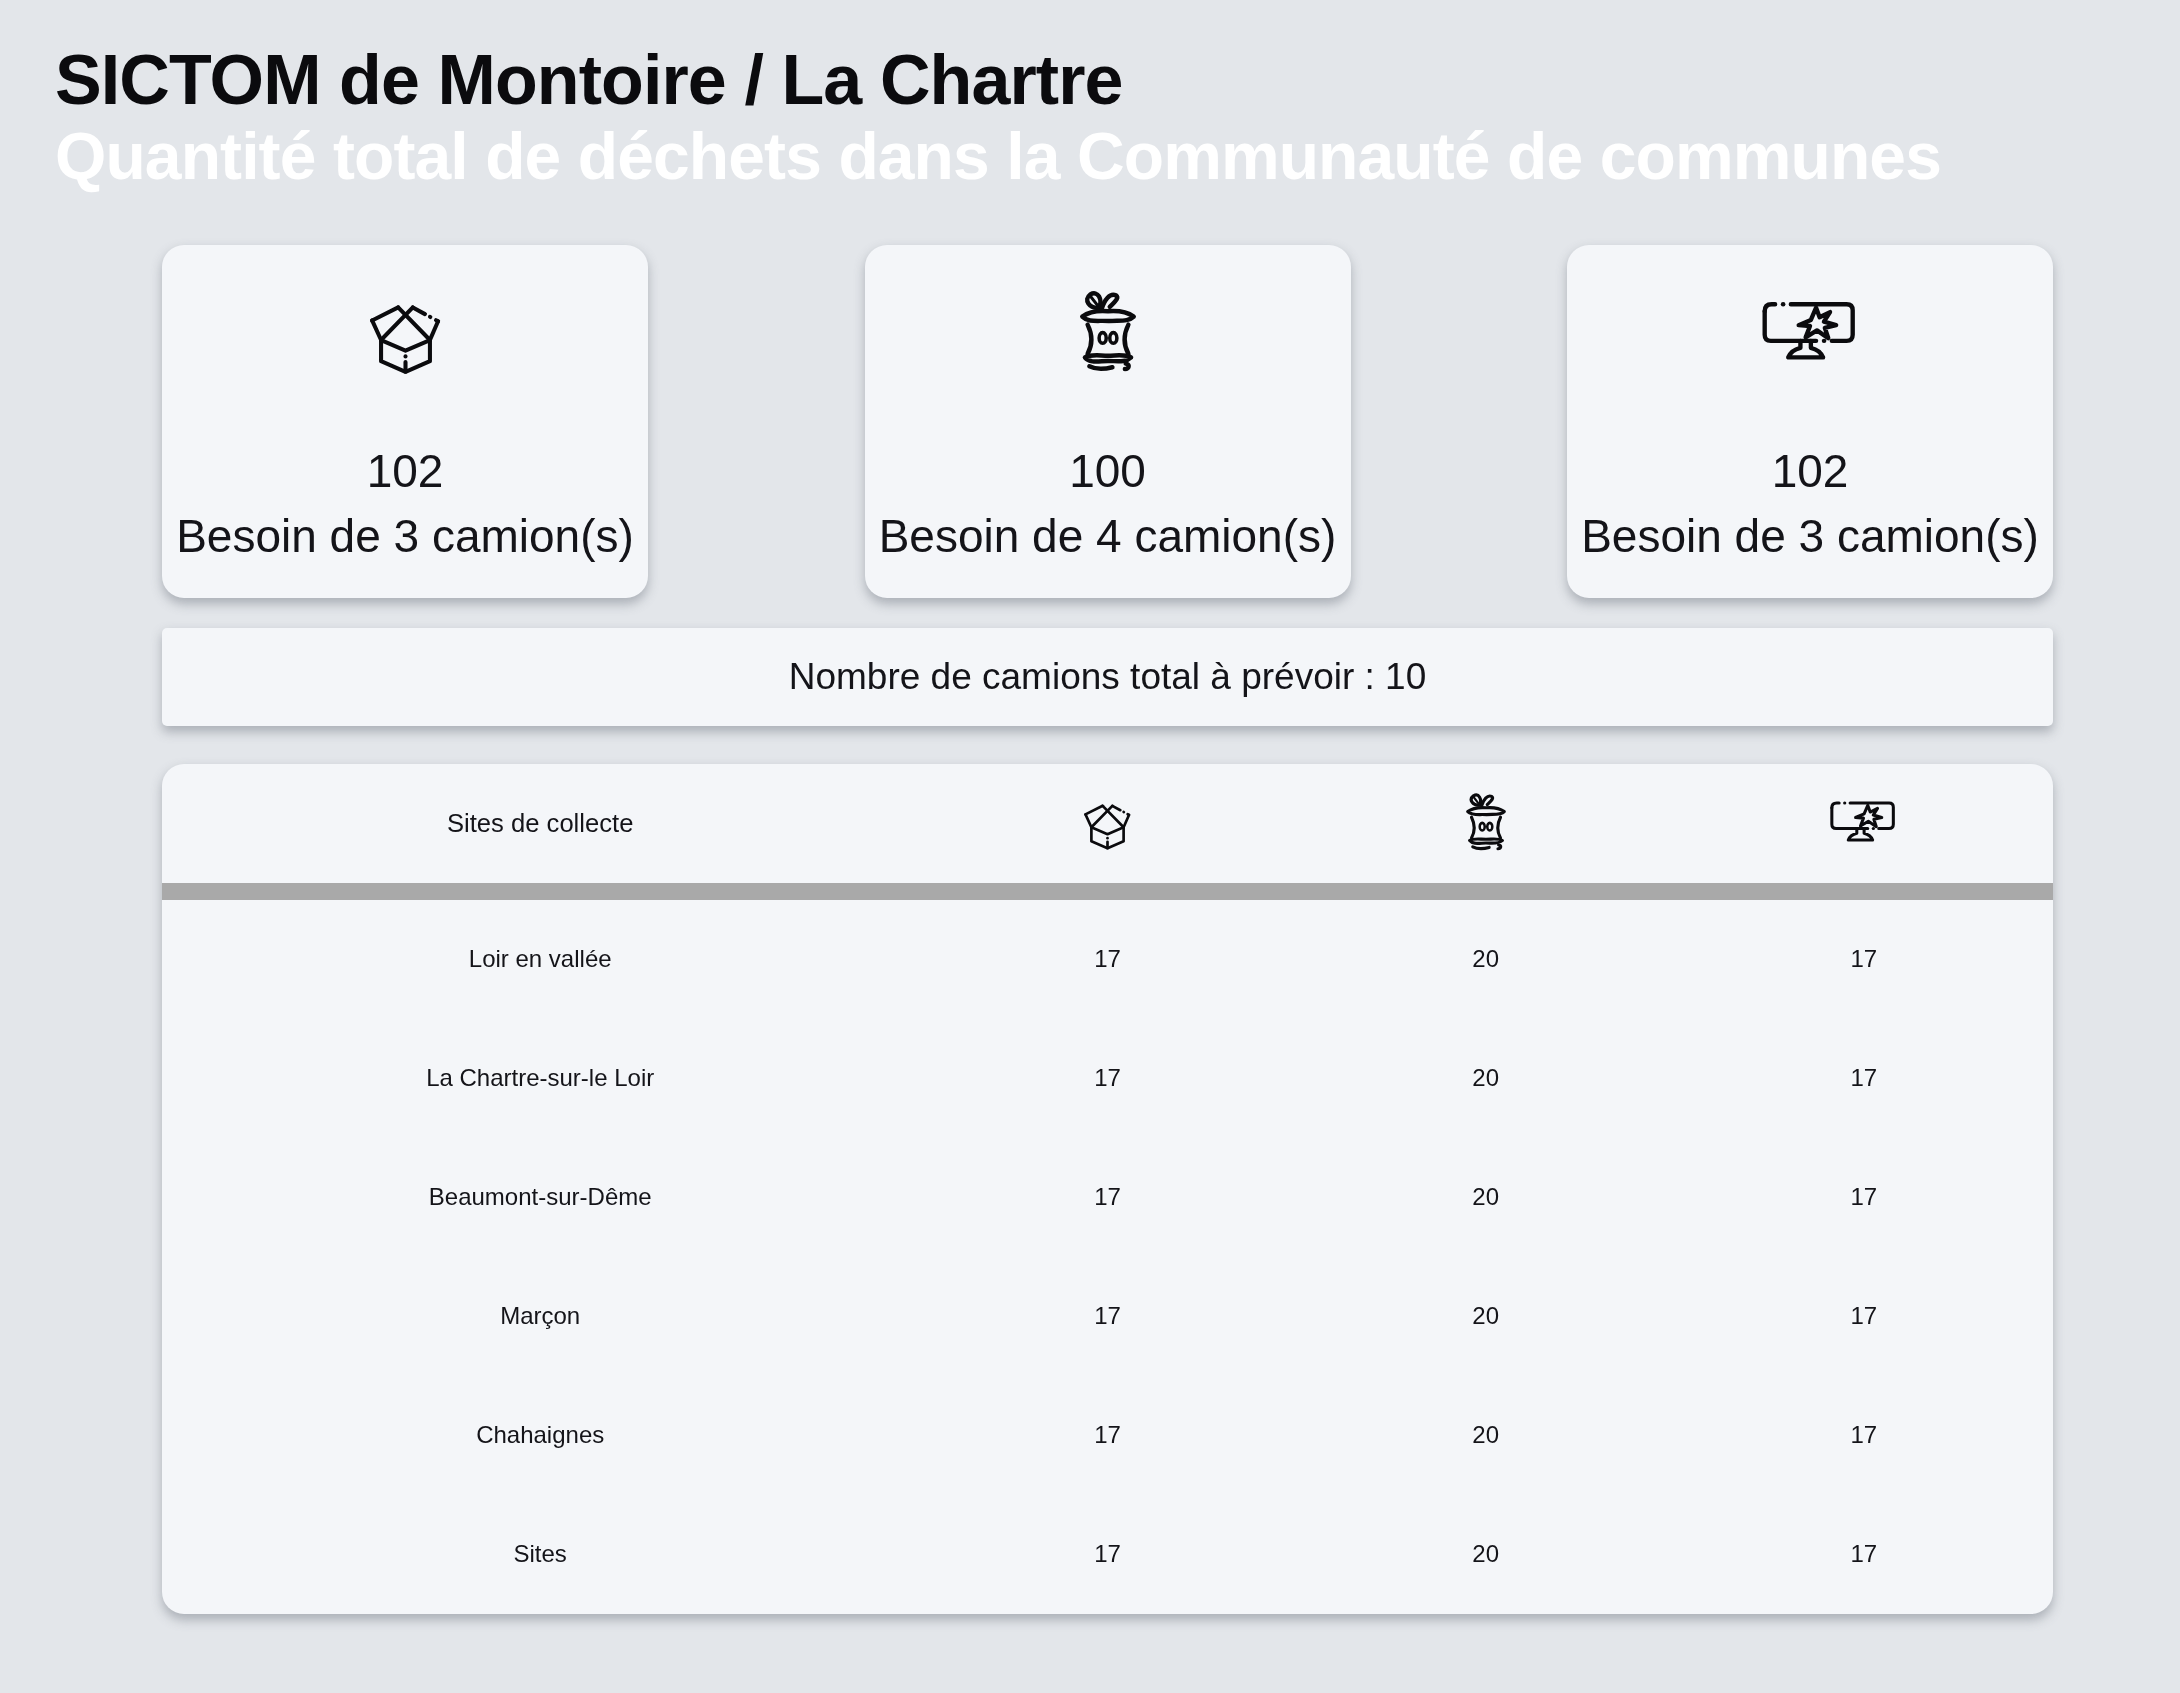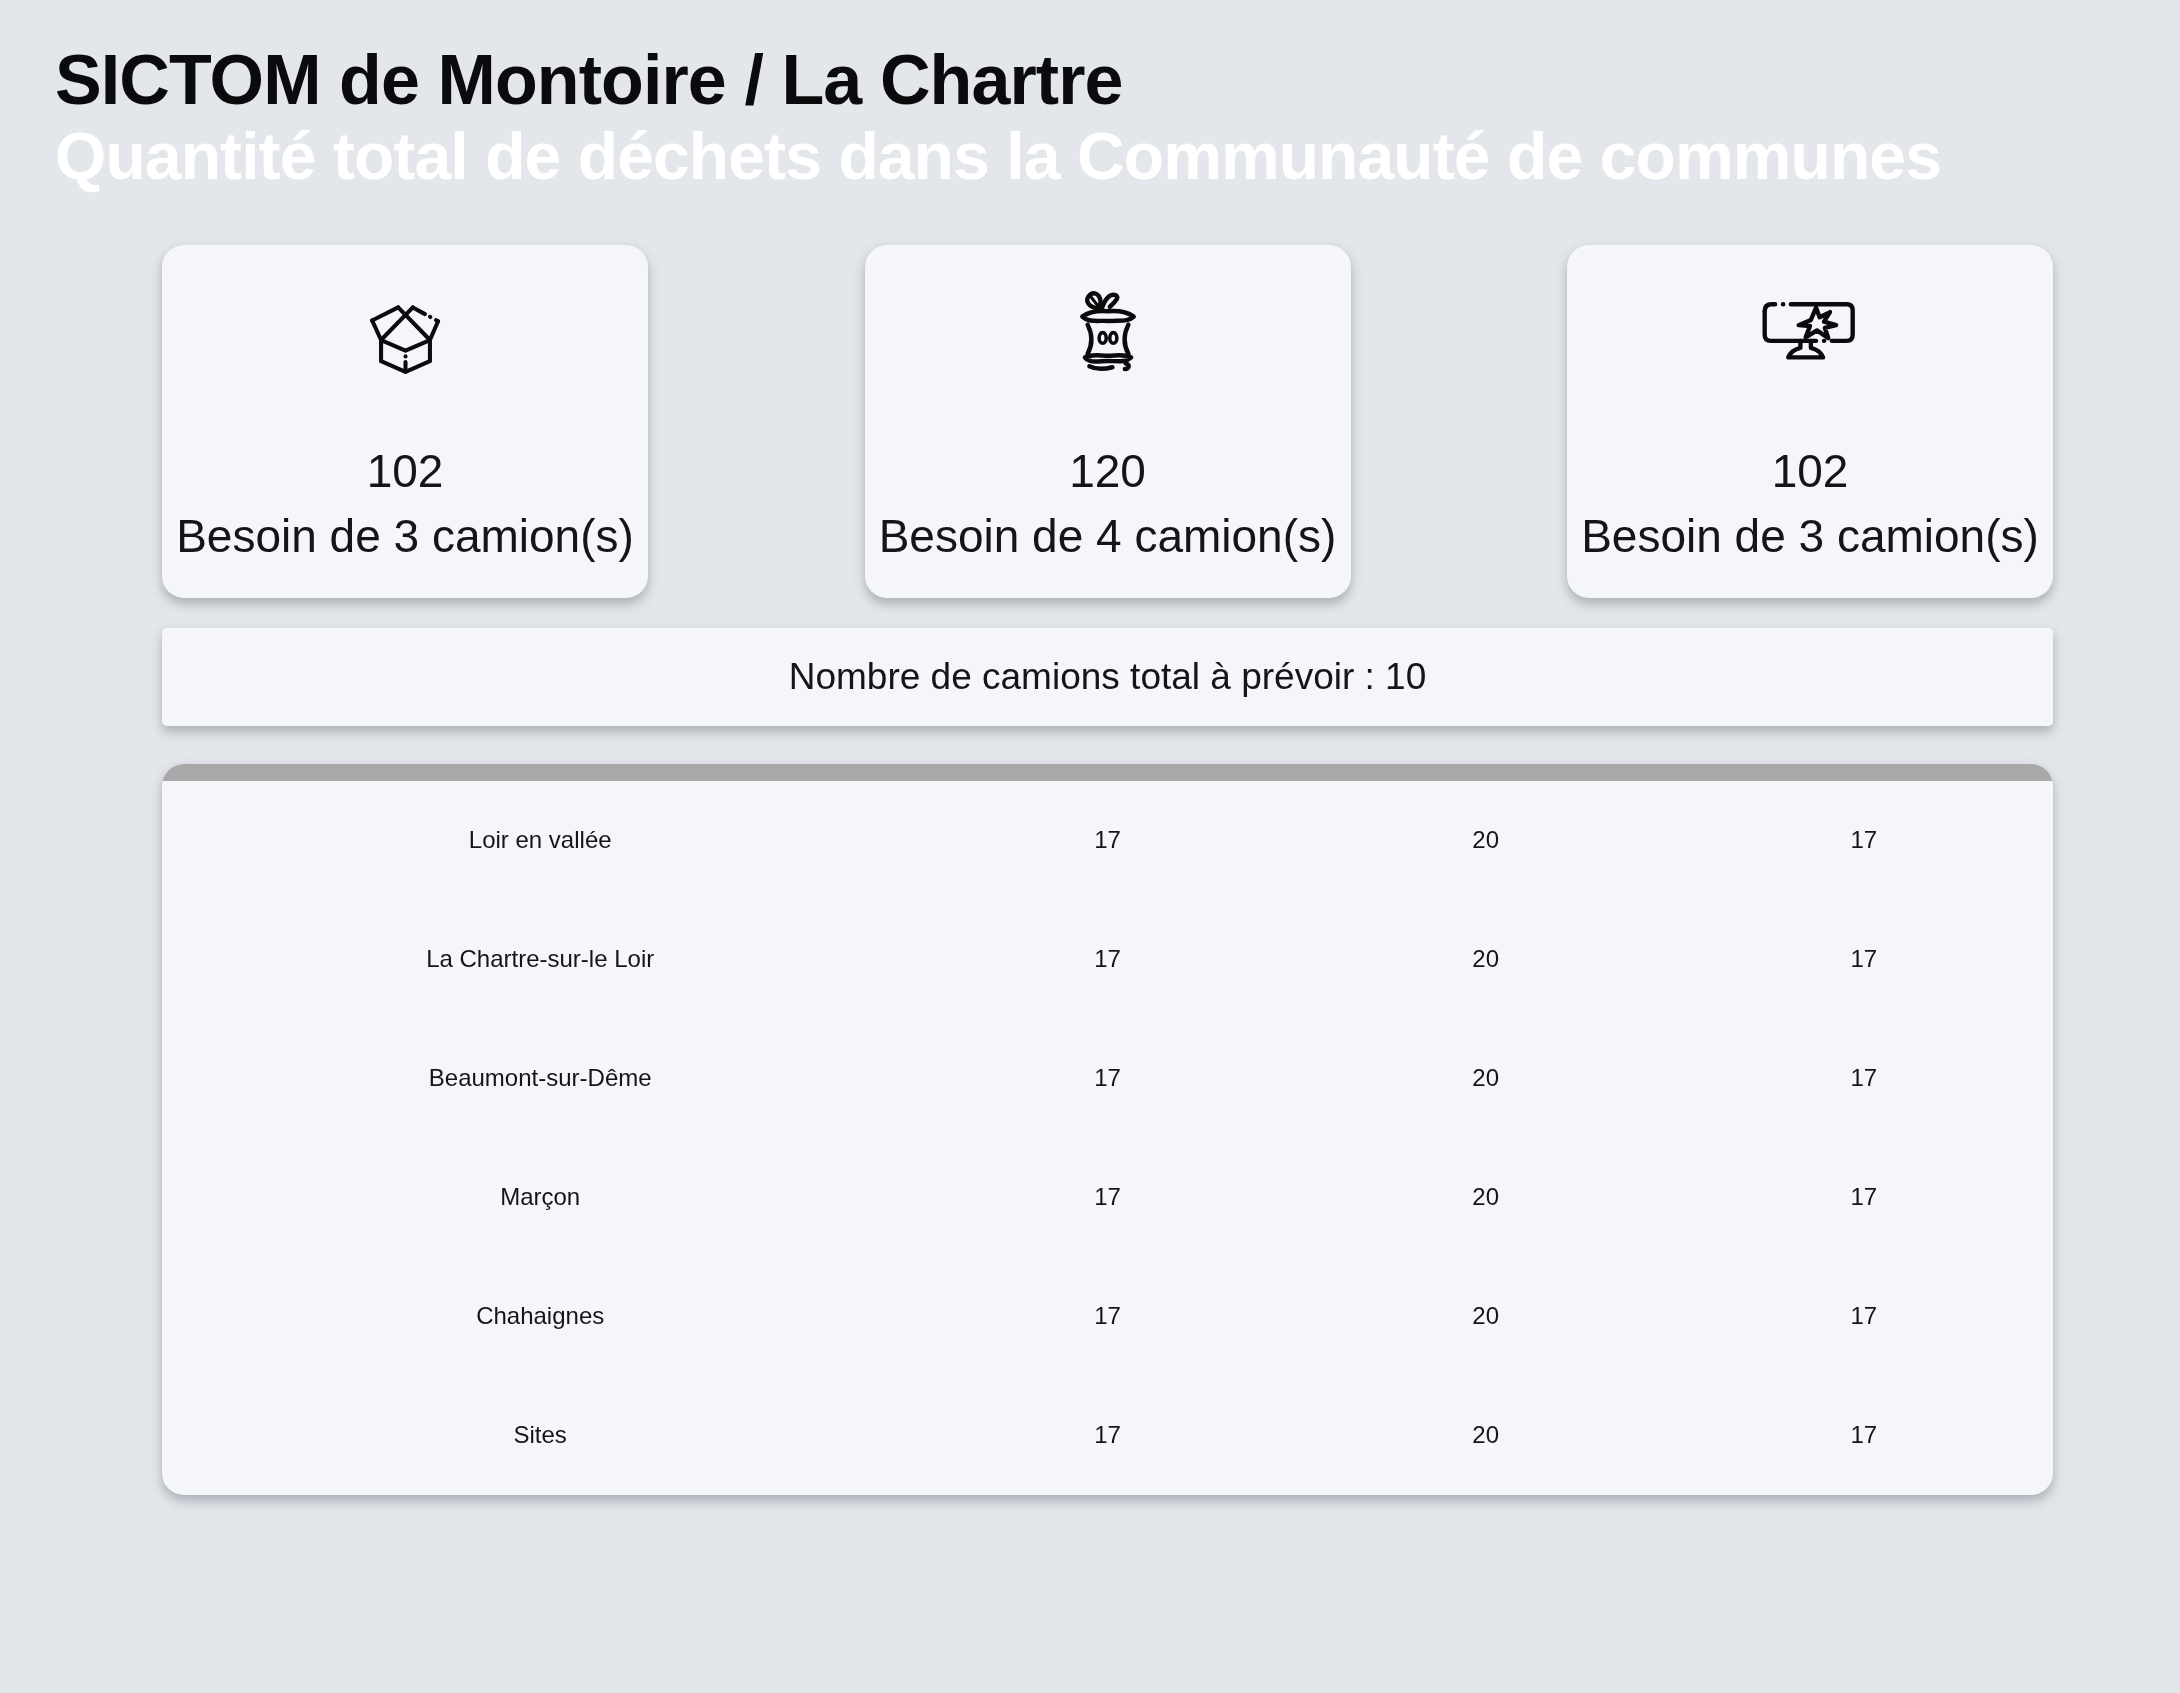--- a/index.html
+++ b/index.html
@@ -136,41 +136,59 @@
         <div class="card-value">102</div>
         <div class="card-label">Besoin de 3 camion(s)</div>
       </div>
 
       <div class="card shadowed">
         <div class="card-icon-wrap">
           <svg class="icon big-apple" viewBox="0 0 75 104" width="64" height="89">
               <use href="#icon-apple"></use>
             </svg>
         </div>
-        <div class="card-value">120</div>
+        <div class="card-value">100</div>
         <div class="card-label">Besoin de 4 camion(s)</div>
       </div>
 
       <div class="card shadowed">
         <div class="card-icon-wrap">
           <svg class="icon big-monitor" viewBox="0 0 113 80" width="96" height="68">
               <use href="#icon-monitor"></use>
             </svg>
         </div>
         <div class="card-value">102</div>
         <div class="card-label">Besoin de 3 camion(s)</div>
       </div>
 
     </div>
 
     <div class="banner shadowed">
       <span>Nombre de camions total à prévoir : 10</span>
     </div>
 
     <div class="table-card shadowed">
+      <div class="trow thead">
+        <div class="cell">Sites de collecte</div>
+        <div class="cell">
+          <svg class="icon small-box" viewBox="0 0 65 66" width="55" height="56">
+              <use href="#icon-box"></use>
+            </svg>
+        </div>
+        <div class="cell">
+          <svg class="icon small-apple" viewBox="0 0 54 74" width="46" height="63">
+              <use href="#icon-apple"></use>
+            </svg>
+        </div>
+        <div class="cell">
+          <svg class="icon small-monitor" viewBox="0 0 79 56" width="67" height="48">
+              <use href="#icon-monitor"></use>
+            </svg>
+        </div>
+      </div>
       <div class="divider"></div>
       <div class="tbody">
           <div class="trow">
             <div class="cell">Loir en vallée</div>
             <div class="cell">17</div>
             <div class="cell">20</div>
             <div class="cell">17</div>
           </div>
           <div class="trow">
             <div class="cell">La Chartre-sur-le Loir</div>

